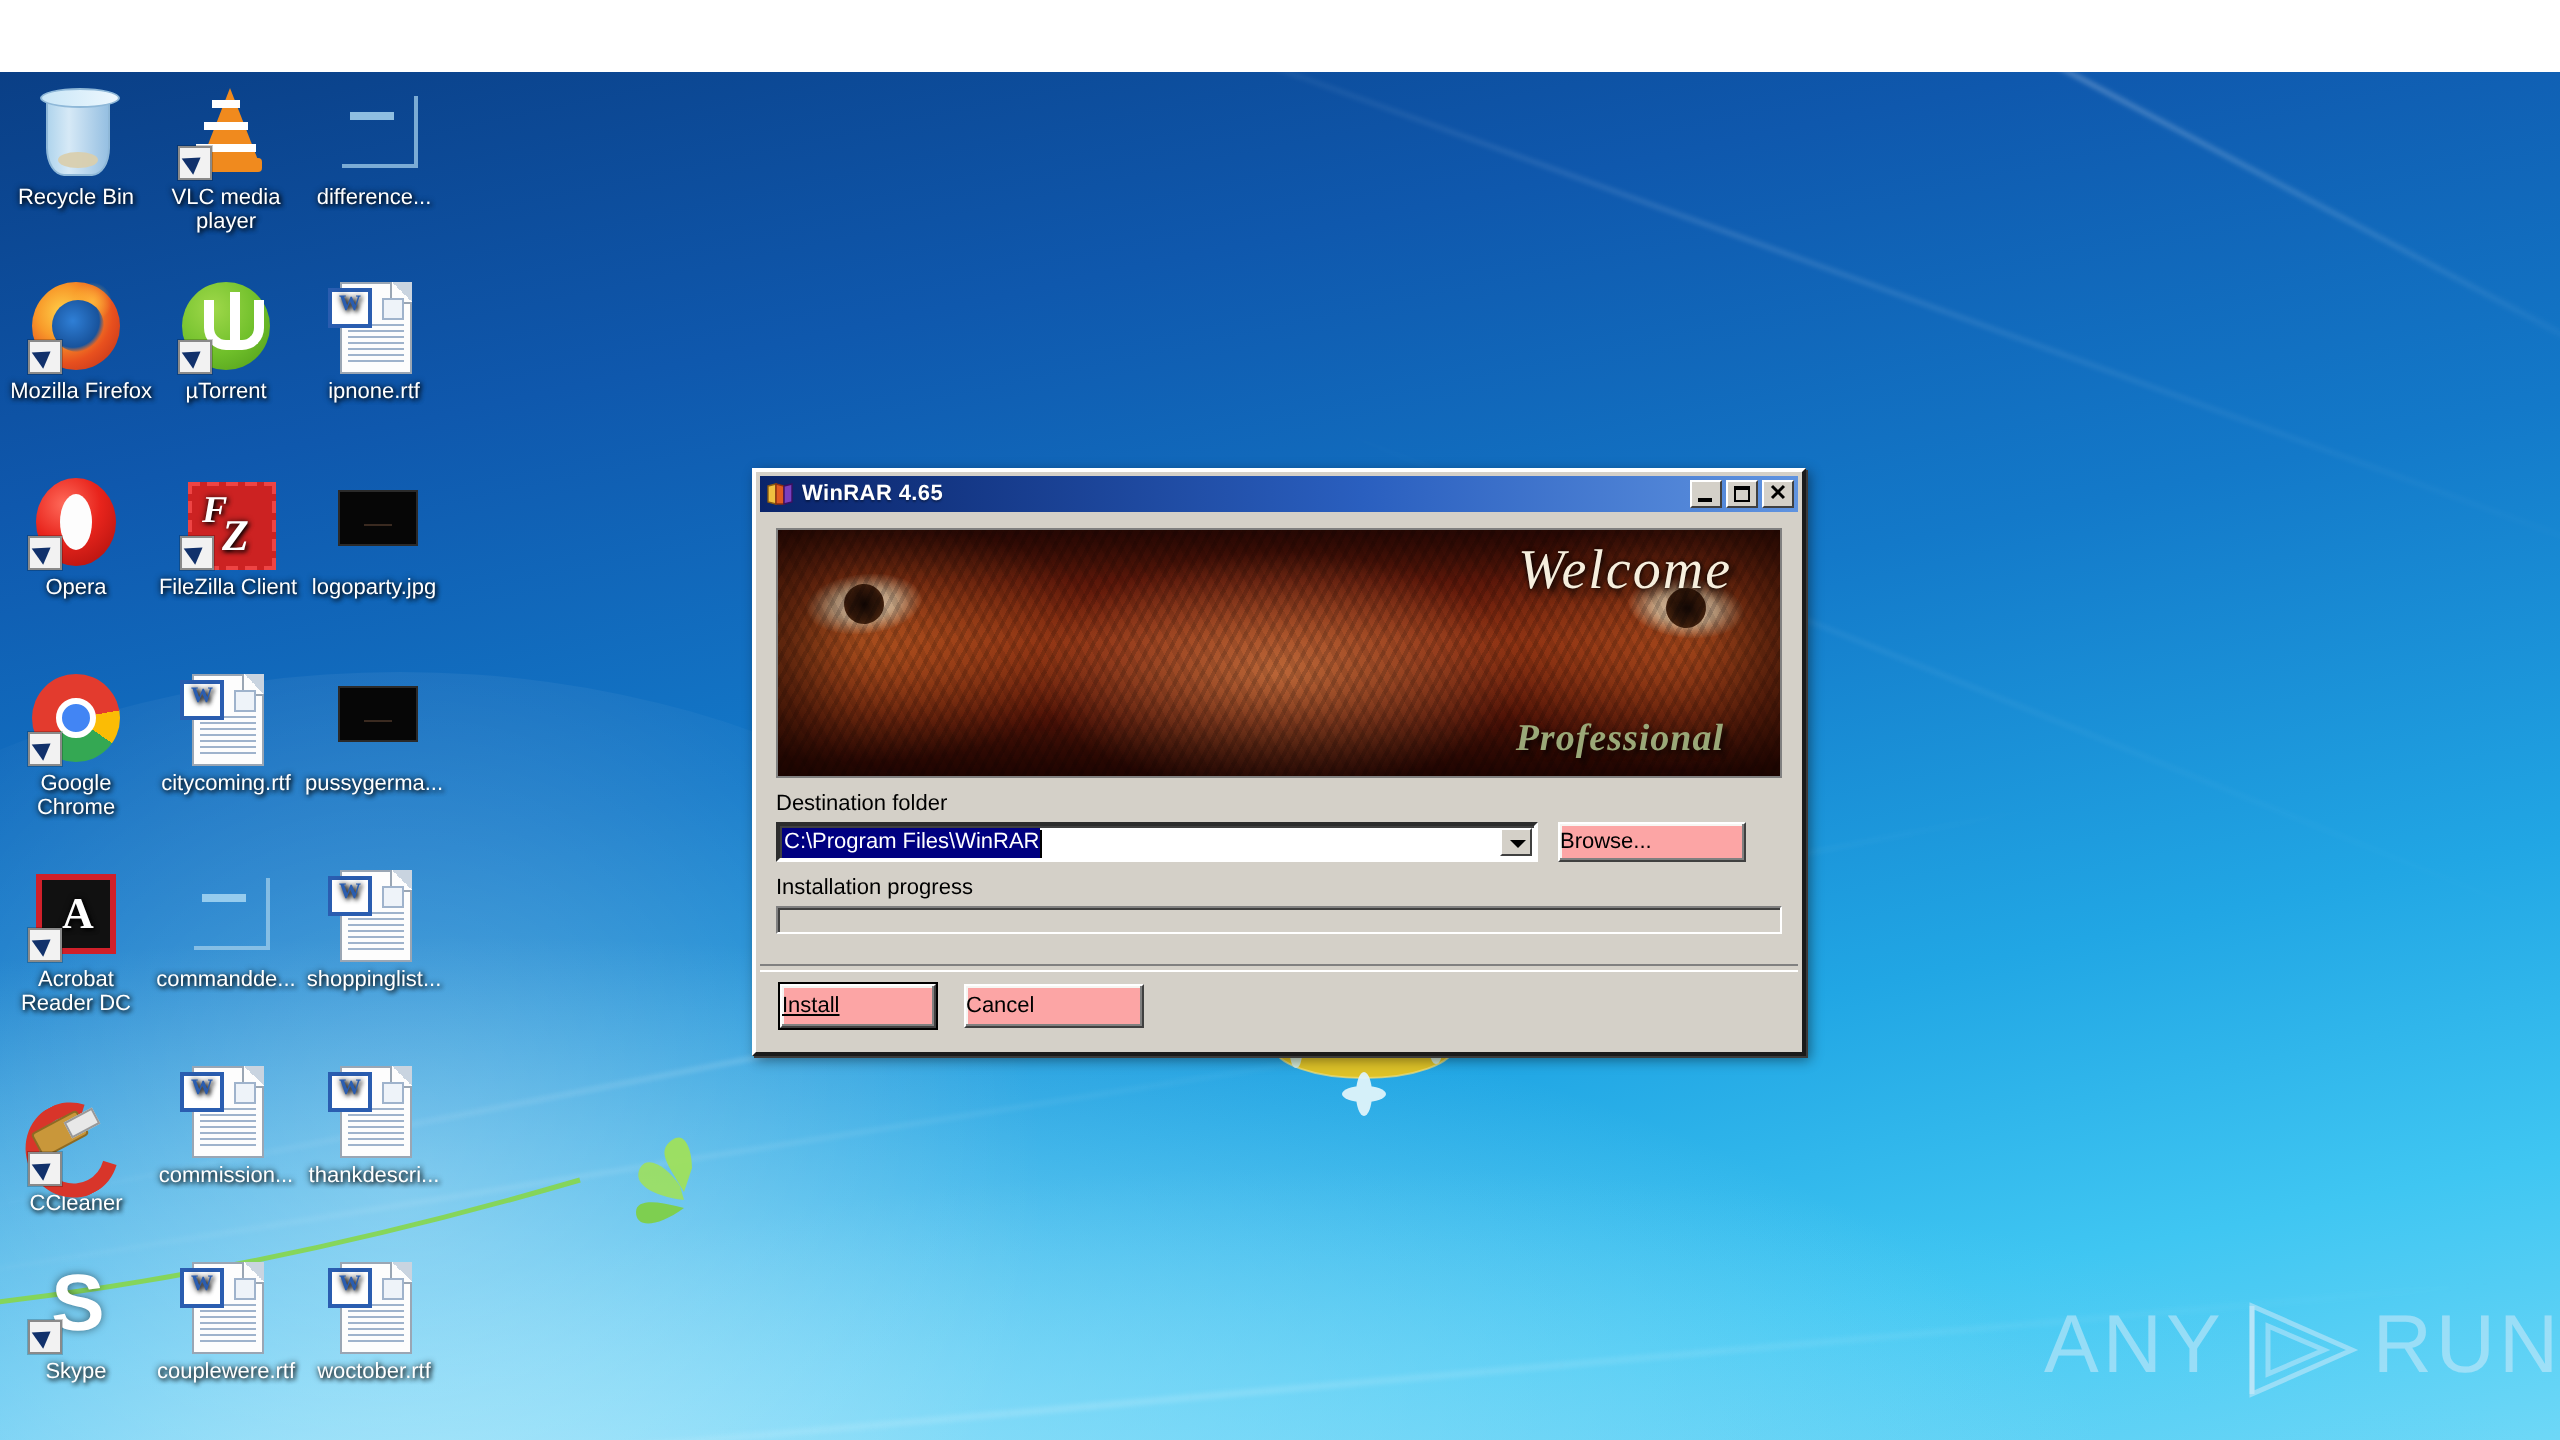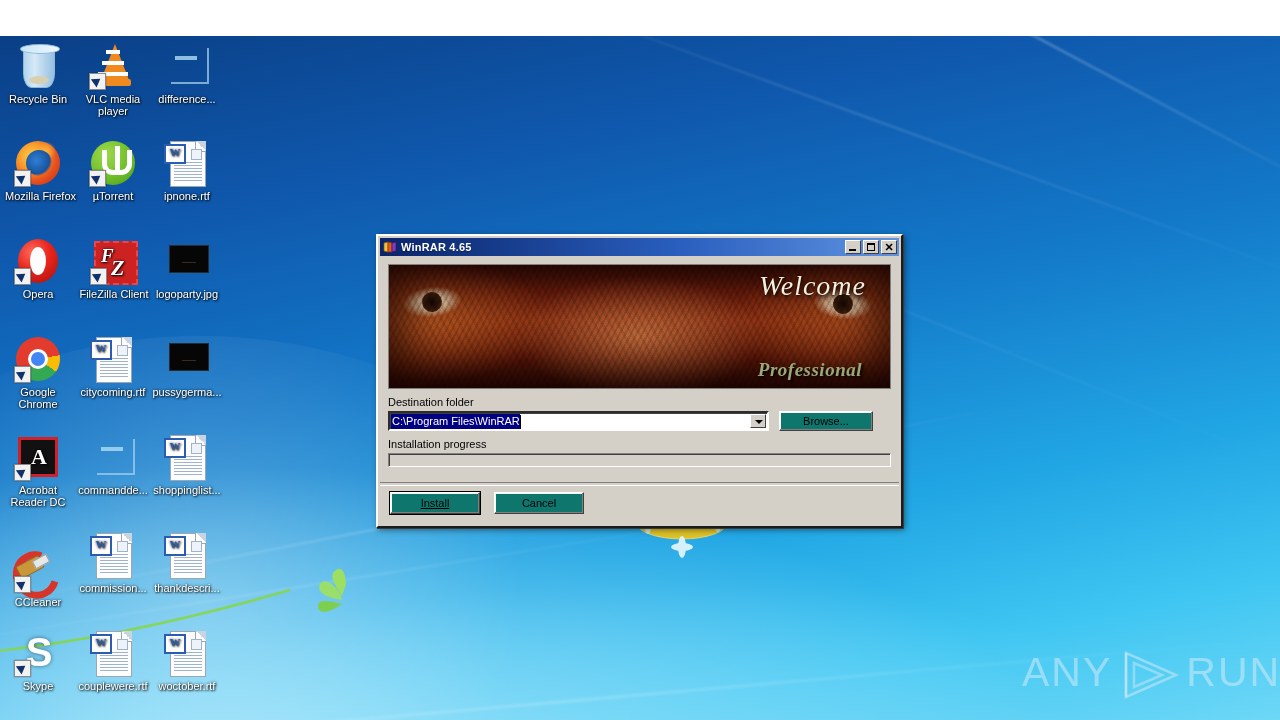--- a/index.html
+++ b/index.html
@@ -249,40 +249,40 @@
     background:#000080;color:#fff;margin-left:1px;padding:1px 0 1px 1px;
   }
   #dest-caret{width:1px;height:14px;background:#000;}
   #dest-arrow{
     position:absolute;right:1px;top:1px;width:16px;height:14px;background:#d4d0c8;
     border:1px solid #fff;border-right-color:#404040;border-bottom-color:#404040;box-sizing:border-box;
   }
   #dest-arrow:after{content:"";position:absolute;left:4px;top:5px;width:0;height:0;
     border-left:4px solid transparent;border-right:4px solid transparent;border-top:4px solid #000;}
   .wr-btn{
-    background:#0f766e; font:11px/13px "Liberation Sans",sans-serif; color:#000;
+    background:#fca5a5; font:11px/13px "Liberation Sans",sans-serif; color:#000;
     border:1px solid #fff; border-right-color:#404040; border-bottom-color:#404040;
     box-shadow: inset -1px -1px 0 #808080, inset 1px 1px 0 #f6f5f2;
-    box-sizing:border-box; cursor:default; text-align:center;
+    box-sizing:border-box; cursor:default; 
   }
   #browse-btn{ width:94px;height:20px; margin-left:10px; }
 
   #progress{
     width:503px;height:14px;margin-top:1px;
     background:#d4d0c8;
     border:1px solid #808080; border-right-color:#fff; border-bottom-color:#fff;
     box-sizing:border-box;
     box-shadow: inset 1px 1px 0 #404040;
   }
 
   #wr-sep{ position:absolute; left:2px; right:2px; top:246px; height:2px;
     border-top:1px solid #808080; border-bottom:1px solid #fff; }
 
   #wr-buttons{ position:absolute; left:12px; top:256px; display:flex; }
-  #install-btn{ width:90px;height:22px; position:relative;text-decoration:underline; }
+  #install-btn{ width:78px;height:22px; position:relative;text-decoration:underline; }
   #install-btn:before{ content:""; position:absolute; left:-2px; top:-2px; right:-2px; bottom:-2px; border:1px solid #000; }
   #cancel-btn{ width:90px;height:22px; margin-left:14px; }
 
   
   #watermark{
     position:absolute; left:1022px; top:613px;
     color: rgba(215,235,250,.52);
     font: 300 41px/46px "Liberation Sans", sans-serif;
     letter-spacing: 2px;
     display:flex; gap:6px;

